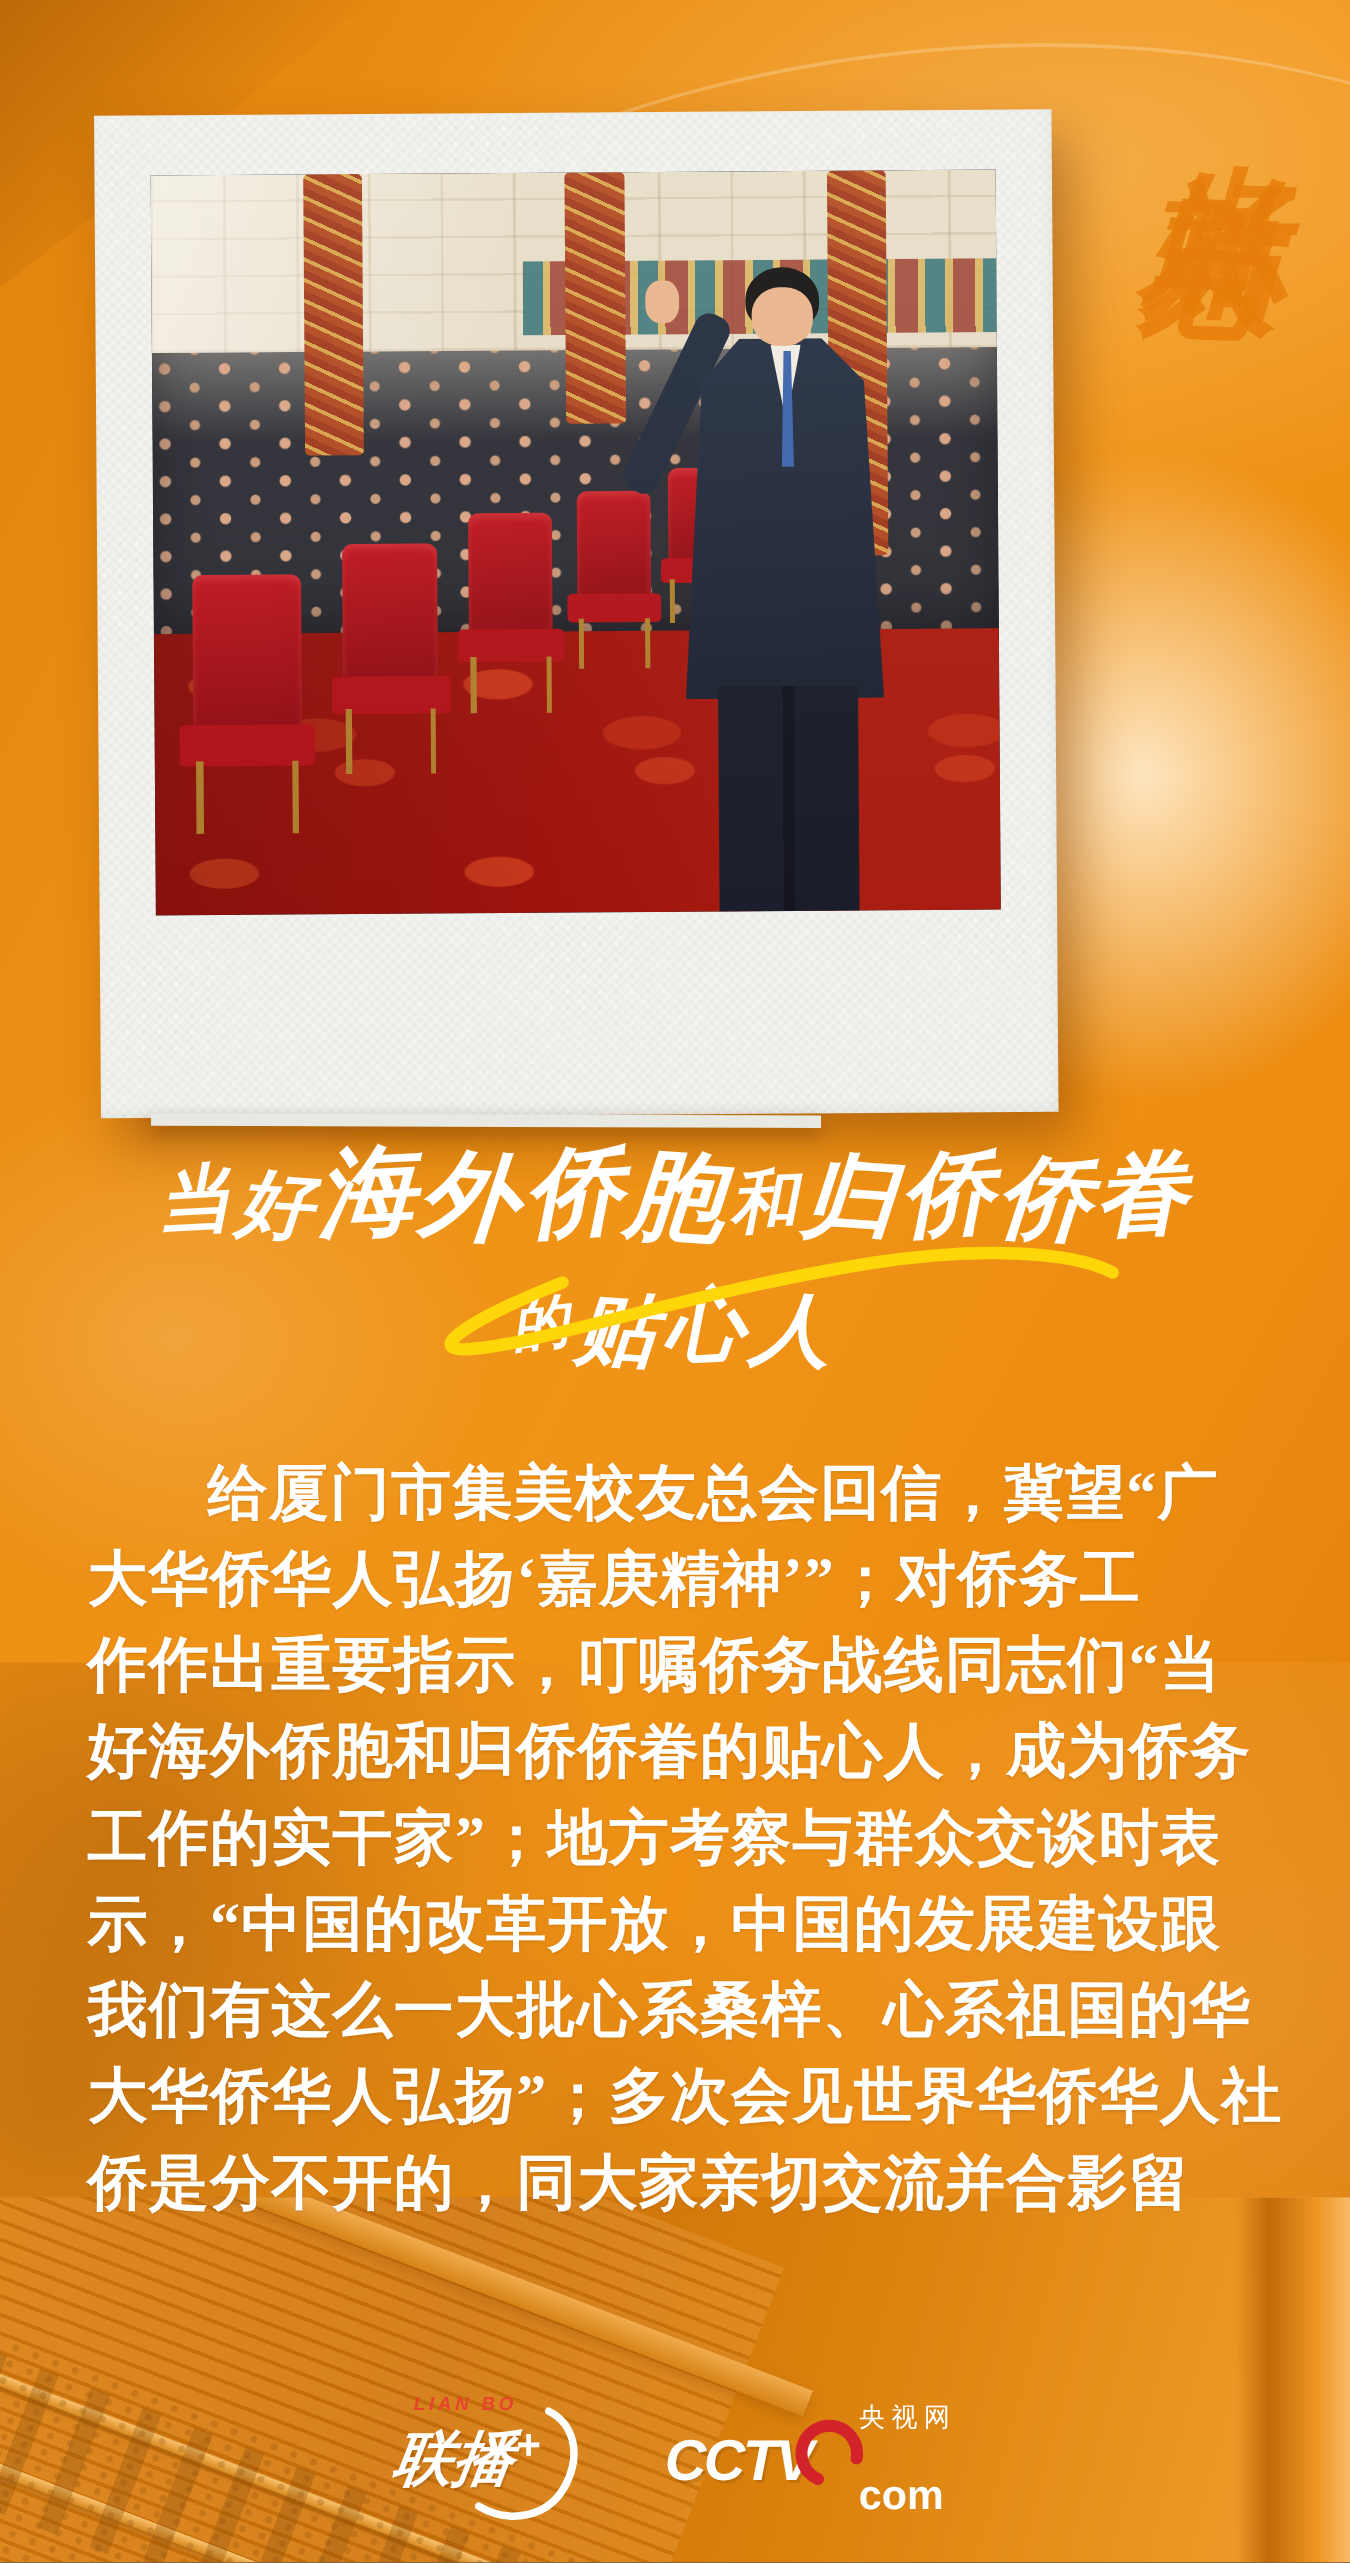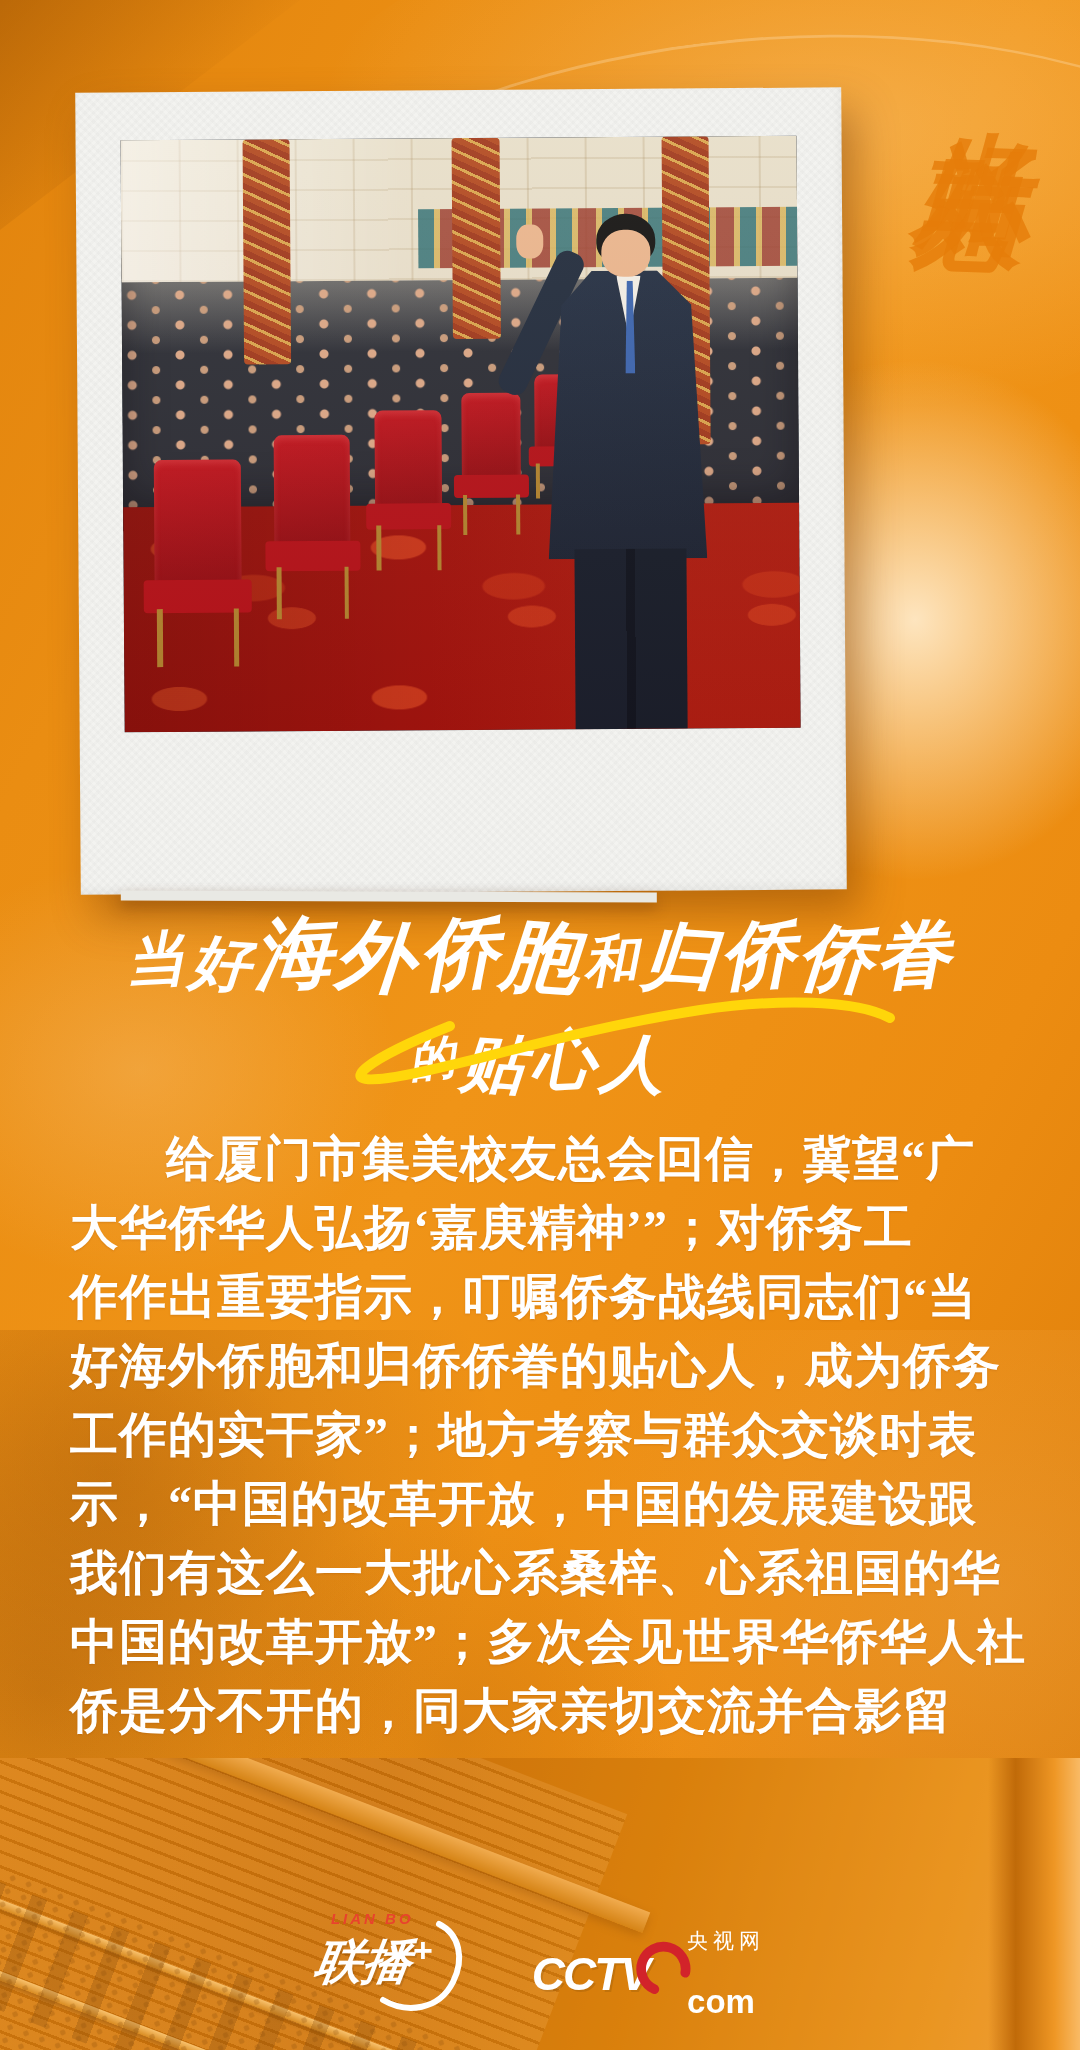--- a/index.html
+++ b/index.html
@@ -118,24 +118,24 @@
   .h1 .char:nth-child(3),.h1 .char:nth-child(4),.h1 .char:nth-child(5),.h1 .char:nth-child(6){font-size:1.12em;}
   .h1 .char:nth-child(7){font-size:.78em;}
   .h1 .char:nth-child(8),.h1 .char:nth-child(9),.h1 .char:nth-child(10),.h1 .char:nth-child(11){font-size:1.06em;}
   .h2 .char:first-child{font-size:.72em;transform:translateY(-8px) rotate(-6deg);}
   .swoosh{position:absolute;z-index:4;left:300px;top:980px;pointer-events:none;}
   
   .body-text{position:absolute;z-index:3;left:70px;top:1124px;width:944px;color:#fff;
       font-family:"Liberation Serif","DejaVu Serif",serif;font-weight:700;font-size:48px;}
   .body-line{height:69px;line-height:69px;white-space:nowrap;letter-spacing:1px;
       text-shadow:0 1px 2px rgba(120,50,0,.18);}
-  .body-line:first-child{padding-left:96px;}
+  .body-line:first-child{padding-left:96px;margin-top:36px;}
   
   .footer{position:absolute;z-index:3;left:0;right:0;top:1918px;height:100px;
-      display:flex;justify-content:center;align-items:flex-end;gap:58px;}
+      display:flex;justify-content:center;align-items:center;gap:58px;}
   .lianbo{position:relative;height:88px;padding-top:22px;}
   .lianbo-small{position:absolute;left:16px;top:2px;color:#e8432d;font-style:italic;font-weight:700;
       font-size:15px;letter-spacing:3px;}
   .lianbo-main{font-family:"DejaVu Serif",serif;font-style:italic;font-weight:900;font-size:48px;
       color:#fff;display:inline-block;transform:skewX(-8deg);text-shadow:2px 2px 0 rgba(0,0,0,.10);}
   .lianbo-plus{color:#fff;font-weight:700;font-size:34px;vertical-align:16px;margin-left:2px;}
   .lianbo-arc{position:absolute;right:-34px;top:10px;}
   .cctv{display:flex;align-items:center;margin-left:41px;}
   .cctv-letters{color:#fff;font-weight:900;font-style:italic;font-size:46px;letter-spacing:-2px;
       text-shadow:2px 2px 0 rgba(0,0,0,.10);}
@@ -240,21 +240,21 @@
   </svg>
 
   <div class="body-text">
       <div class="body-line">给厦门市集美校友总会回信，冀望“广</div>
       <div class="body-line">大华侨华人弘扬‘嘉庚精神’”；对侨务工</div>
       <div class="body-line">作作出重要指示，叮嘱侨务战线同志们“当</div>
       <div class="body-line">好海外侨胞和归侨侨眷的贴心人，成为侨务</div>
       <div class="body-line">工作的实干家”；地方考察与群众交谈时表</div>
       <div class="body-line">示，“中国的改革开放，中国的发展建设跟</div>
       <div class="body-line">我们有这么一大批心系桑梓、心系祖国的华</div>
-      <div class="body-line">中国的改革开放”；多次会见世界华侨华人社</div>
+      <div class="body-line">大华侨华人弘扬”；多次会见世界华侨华人社</div>
       <div class="body-line">侨是分不开的，同大家亲切交流并合影留</div>
     </div>
 
   <div class="footer">
     <div class="lianbo">
       <span class="lianbo-small">LIAN BO</span>
       <span class="lianbo-main">联播</span><span class="lianbo-plus">+</span>
       <svg class="lianbo-arc" width="90" height="100" viewBox="0 0 90 100">
         <path d="M6,82 C30,96 62,92 76,64 C88,40 82,16 62,6" fill="none" stroke="#ffffff" stroke-width="6" stroke-linecap="round"></path>
       </svg>

